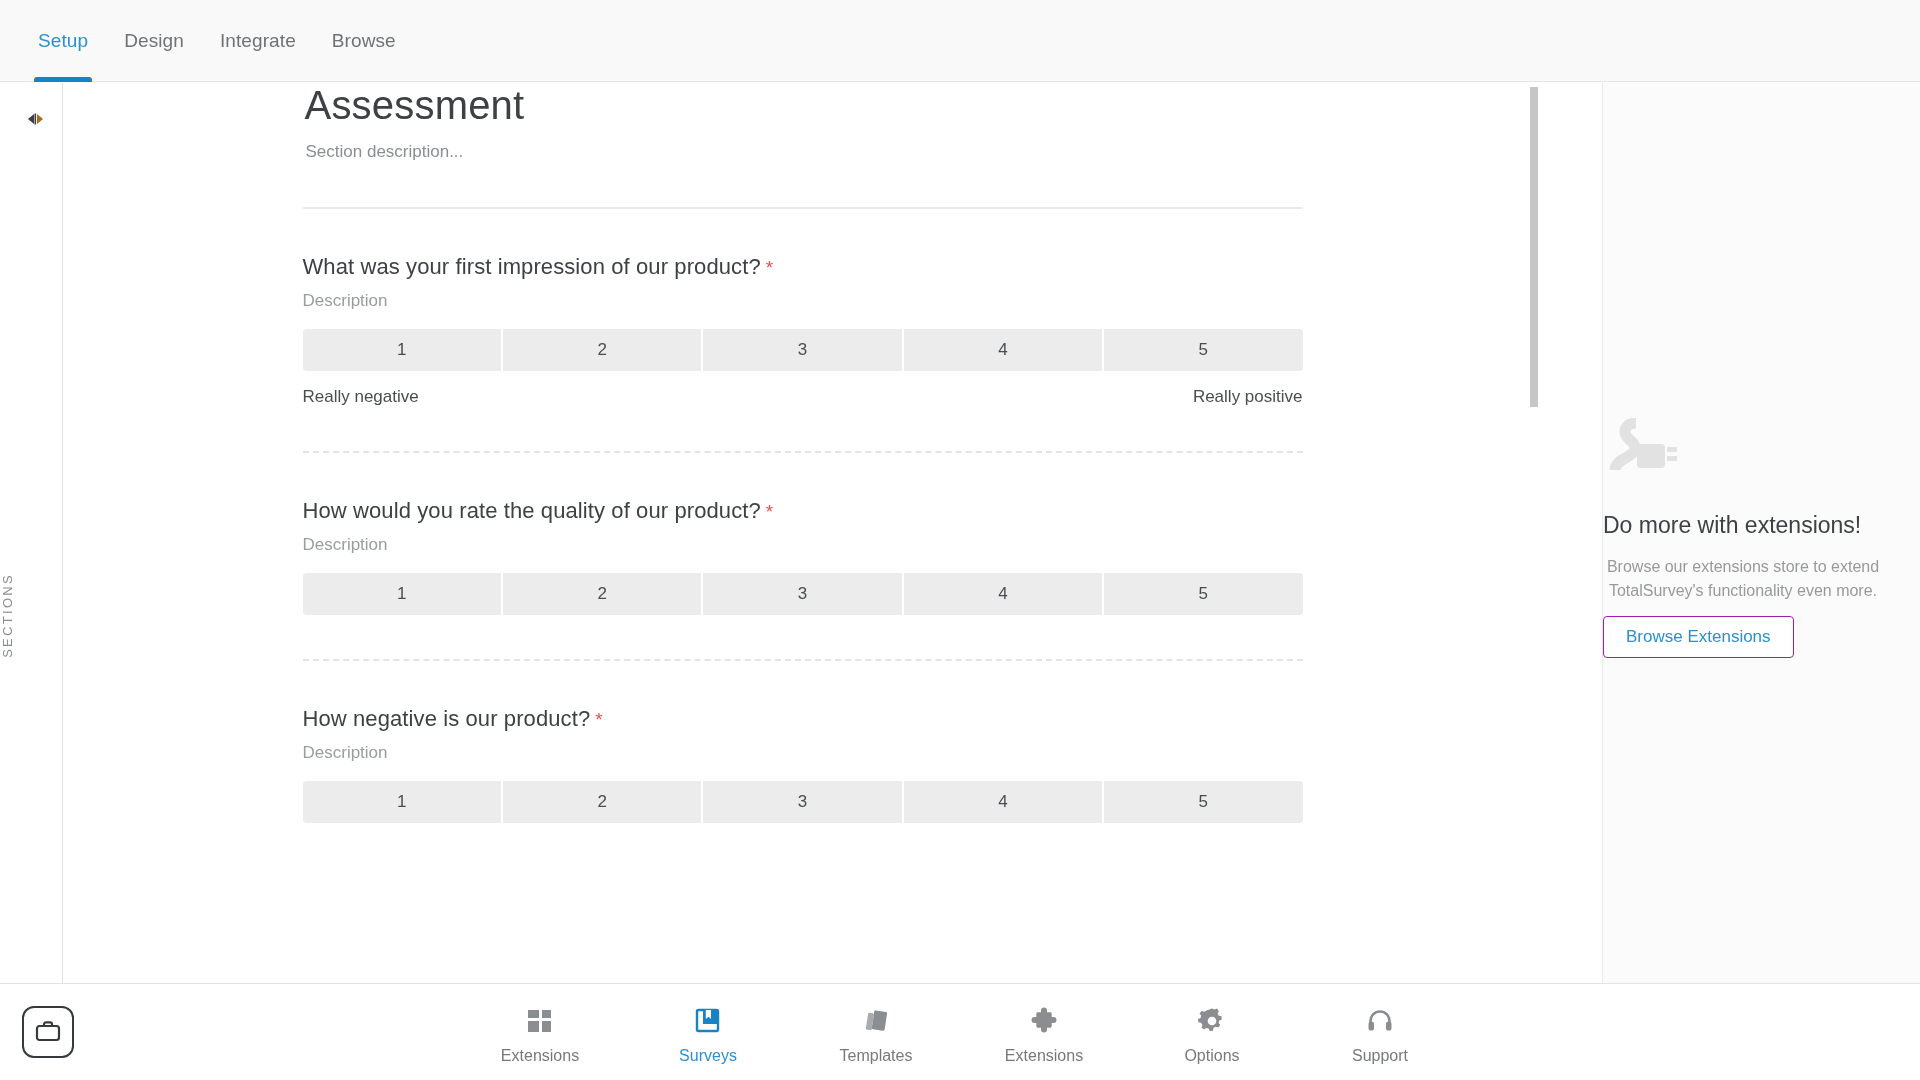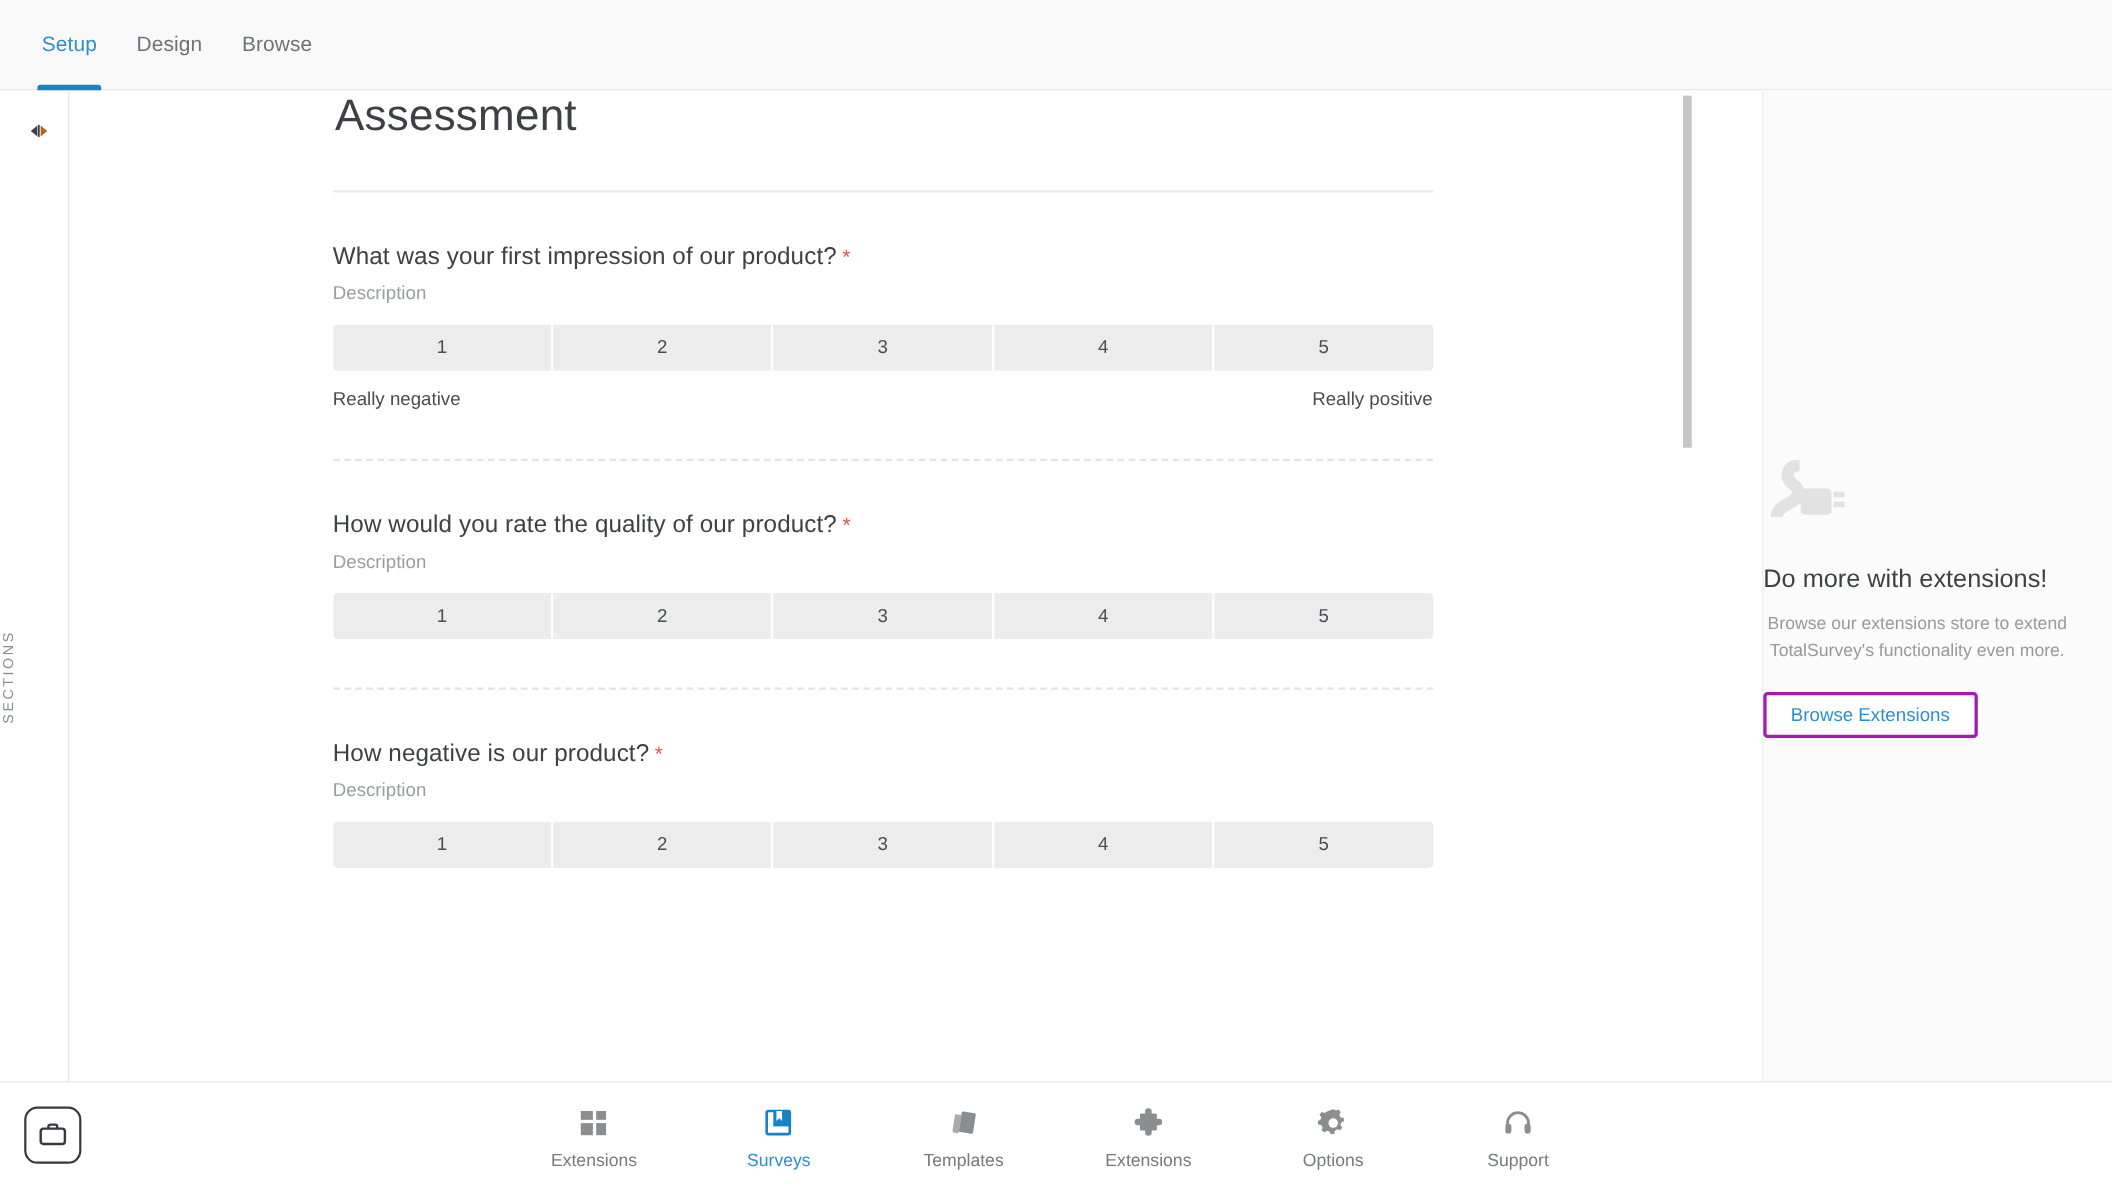--- a/index.html
+++ b/index.html
@@ -141,22 +141,22 @@
   }
   .plug-icon { margin-bottom: 28px; }
   .panel-title {
     font-size: 23px; color: #3d4145; text-align: center; font-weight: 400;
   }
   .panel-desc {
     font-size: 16px; color: #97999c; text-align: center;
     margin-top: 16px; line-height: 1.5; width: 280px;
   }
   .btn-browse {
-    margin-top: 25px; height: 42px; padding: 0 22px;
-    border: 3px solid #a21caf; border-radius: 4px;
+    margin-top: 13px; height: 42px; padding: 0 22px;
+    border: 1px solid #a21caf; border-radius: 4px;
     background: #fff; color: #2b8fd0; font-size: 17px;
     display: inline-flex; align-items: center; cursor: pointer;
     font-family: inherit;
   }
 
   
   .bottombar {
     position: absolute; left: 0; bottom: 0; width: 1920px; height: 97px;
     background: #ffffff; border-top: 1px solid #e3e3e3;
     display: flex; align-items: center;
@@ -184,20 +184,23 @@
 
 <div class="app">
 
   <div class="topbar">
     <div class="tabs">
       <div class="tab active">
           <span>Setup</span>
         </div>
       <div class="tab">
           <span>Design</span>
+        </div>
+      <div class="tab">
+          <span>Integrate</span>
         </div>
       <div class="tab">
           <span>Browse</span>
         </div>
     </div>
 
   </div>
 
   <div class="left-rail">
     <div class="rail-collapse">
@@ -207,20 +210,21 @@
         <polygon points="18,8 24,3 24,13" fill="#b06a1e" transform="rotate(180 21 8)"></polygon>
       </svg>
     </div>
     <div class="rail-sections">SECTIONS</div>
   </div>
 
   <div class="content">
     <div class="sheet">
 
       <div class="section-title">Assessment</div>
+      <div class="section-desc">Section description...</div>
       <div class="rule-solid"></div>
 
       <div class="question">
         <div class="q-title">
           <span>What was your first impression of our product?</span>
           <span class="q-req">*</span>
         </div>
         <div class="q-desc">Description</div>
         <div class="scale">
           <div class="scale-item">1</div>

